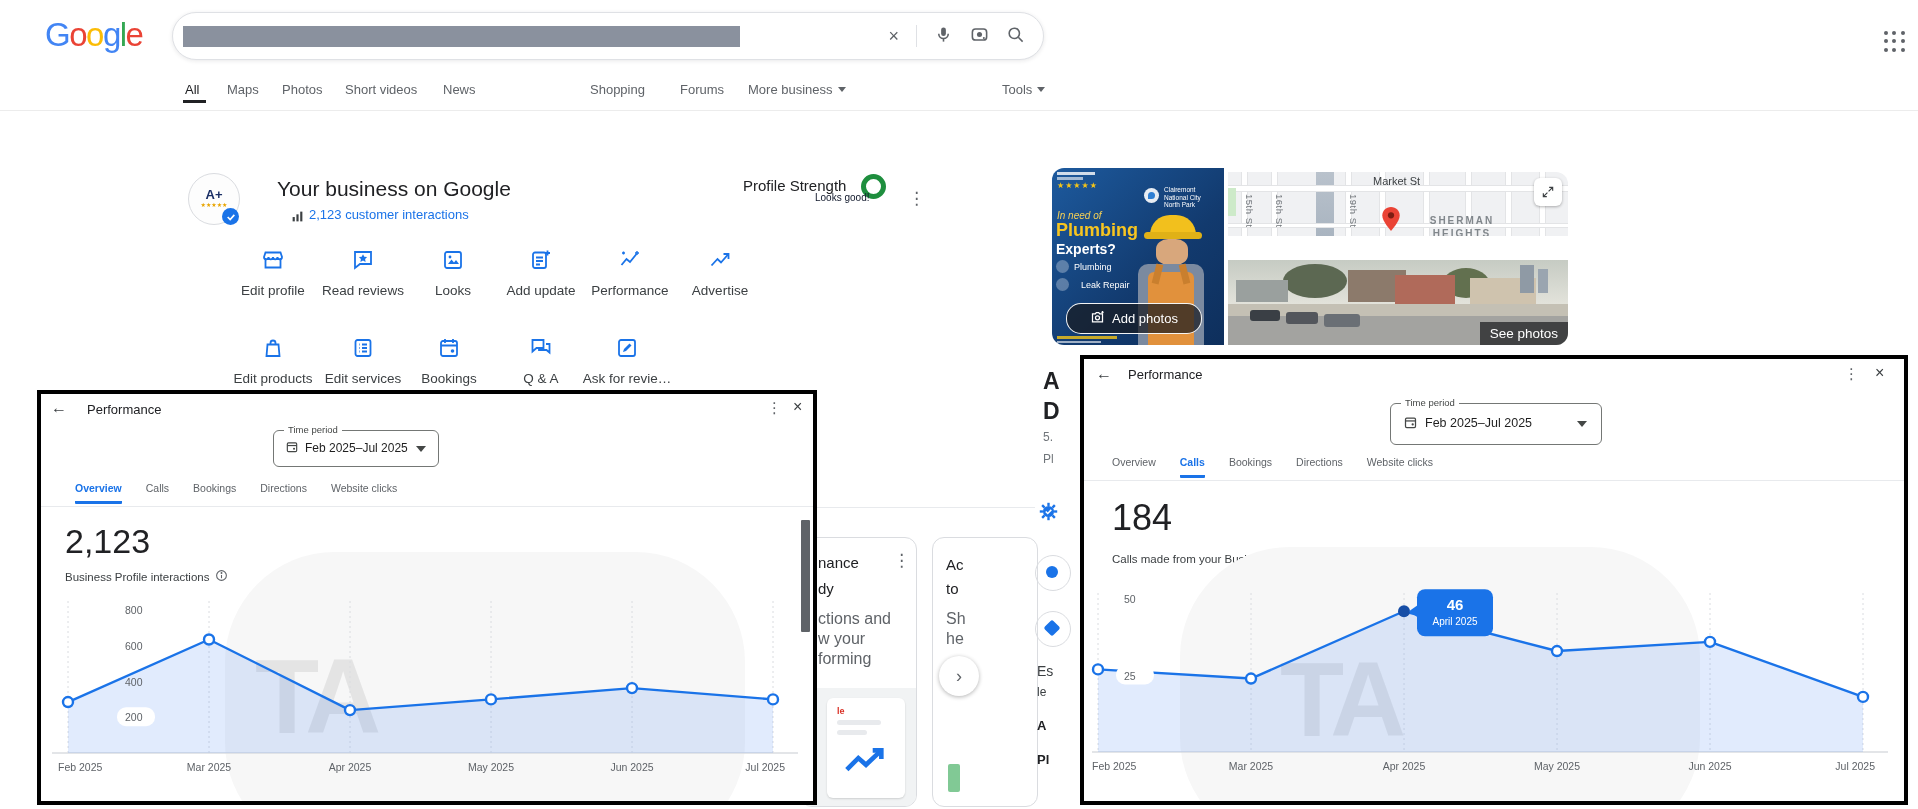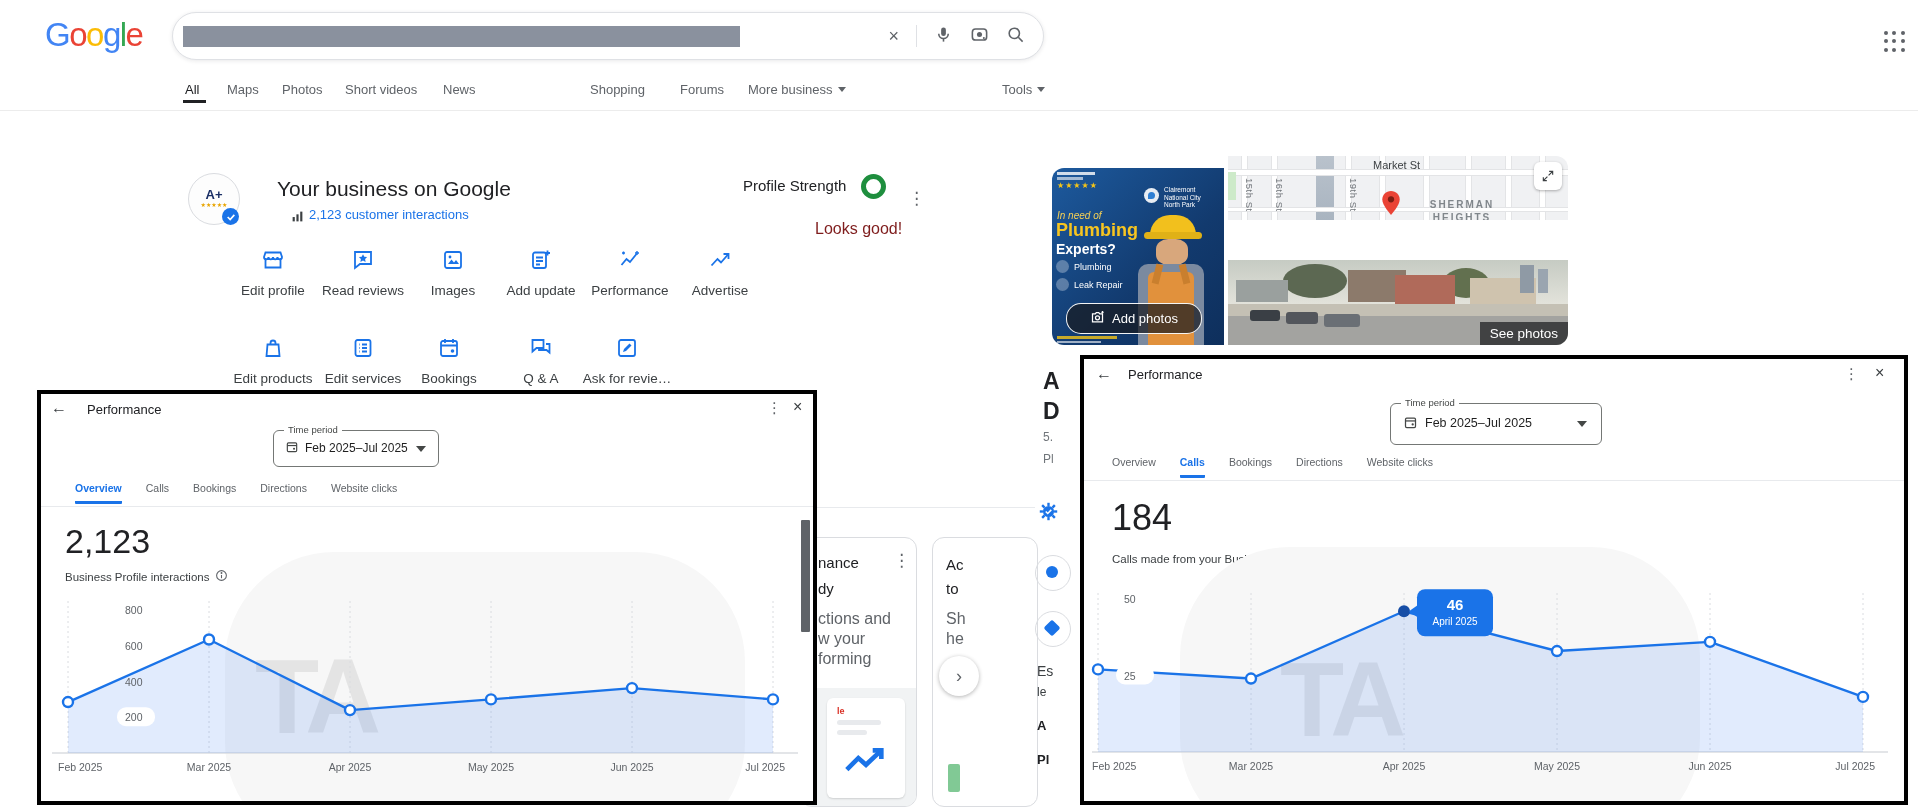--- a/index.html
+++ b/index.html
@@ -25,21 +25,21 @@
   .avatar .stars5{font-size:6px;color:#e8a400;letter-spacing:0;line-height:6px}
   .vbadge{position:absolute;left:222px;top:208px;width:17px;height:17px;border-radius:50%;background:#1a73e8;display:flex;align-items:center;justify-content:center}
   .bigtitle{font-size:21px;color:#202124}
   .bluelink{font-size:13px;color:#1a73e8;cursor:pointer}
   .ring{position:absolute;left:861px;top:174px;width:15px;height:15px;border:5px solid #1e8e3e;border-radius:50%}
   .kebab{color:#5f6368;font-size:17px;cursor:pointer;line-height:14px}
   .action{position:absolute;width:96px;text-align:center;cursor:pointer}
   .action .lbl{margin-top:7px;font-size:13.5px;color:#3c4043}
   
   .adcard{position:absolute;left:1052px;top:168px;width:172px;height:177px;border-radius:12px 0 0 12px;overflow:hidden;background:linear-gradient(135deg,#1d5a9e,#123a6e 60%,#0e2f5c)}
-  .mapcard{position:absolute;left:1228px;top:156px;width:340px;height:64px;border-radius:0 12px 0 0;overflow:hidden;background:#f0f1f3}
+  .mapcard{position:absolute;left:1228px;top:172px;width:340px;height:64px;border-radius:0 12px 0 0;overflow:hidden;background:#f0f1f3}
   .street{position:absolute;left:1228px;top:260px;width:340px;height:85px;border-radius:0 0 12px 0;overflow:hidden;background:linear-gradient(#c6cbc3,#e4e4dc 55%,#d6d5cd)}
   .road-v{position:absolute;top:0;bottom:0;width:5px;background:#fff;box-shadow:0 0 0 1px #e3e4e6}
   .road-h{position:absolute;left:0;right:0;height:5px;background:#fff;box-shadow:0 0 0 1px #e3e4e6}
   .maplbl{position:absolute;font-size:9.5px;color:#70757a}
   .vlbl{writing-mode:vertical-rl;letter-spacing:.5px}
   .mapbtn{position:absolute;width:28px;height:28px;background:#fff;border-radius:6px;box-shadow:0 1px 3px rgba(0,0,0,.3);display:flex;align-items:center;justify-content:center;cursor:pointer}
   .addphotos{position:absolute;left:14px;top:135px;width:134px;height:29px;border:1.5px solid rgba(255,255,255,.95);border-radius:15px;background:rgba(25,28,33,.72);color:#fff;font-size:13px;display:flex;align-items:center;justify-content:center;gap:7px;cursor:pointer}
   .seeoutside{position:absolute;right:0;bottom:0;padding:4px 10px;background:rgba(32,33,36,.75);color:#fff;font-size:13.5px;cursor:pointer}
   
   .bgcard{position:absolute;top:537px;height:268px;background:#fff;border:1px solid #dadce0;border-radius:12px;overflow:hidden;z-index:2}
@@ -138,21 +138,21 @@
     <svg width="13" height="13" viewBox="0 0 24 24">
         <rect x="3" y="13" width="4" height="8" fill="#3c4043"></rect>
         <rect x="10" y="8" width="4" height="13" fill="#3c4043"></rect>
         <rect x="17" y="3" width="4" height="18" fill="#3c4043"></rect>
       </svg>
   </span>
   <div class="abs bluelink" style="left:309px;top:207px">2,123 customer interactions</div>
 
   <div class="abs" style="left:743px;top:177px;font-size:15px;color:#202124">Profile Strength</div>
   <div class="ring"></div>
-  <div class="abs" style="left:815px;top:220px;font-size:16px;color:#7f1d1d">Looks good!</div>
+  <div class="abs" style="left:815px;top:192px;font-size:10px;color:#0f172a">Looks good!</div>
   <div class="abs kebab" style="left:908px;top:192px">⋮</div>
 
   <div class="action" style="left:225px;top:248px">
     <span><svg width="24" height="24" viewBox="0 0 24 24" fill="none" stroke="#1a73e8" stroke-width="1.8">
           <path d="M4.5 10v9.5h15V10"></path>
           <path d="M3 9l1.5-4.5h15L21 9c0 1.3-1 2.3-2.25 2.3S16.5 10.3 16.5 9c0 1.3-1 2.3-2.25 2.3S12 10.3 12 9c0 1.3-1 2.3-2.25 2.3S7.5 10.3 7.5 9c0 1.3-1 2.3-2.25 2.3S3 10.3 3 9z"></path>
         </svg></span>
     <div class="lbl">Edit profile</div>
   </div>
   <div class="action" style="left:315px;top:248px">
@@ -161,21 +161,21 @@
           <path d="M12 6.2l1.3 2.6 2.8.3-2 2 .5 2.8-2.6-1.4-2.6 1.4.5-2.8-2-2 2.8-.3z" fill="#1a73e8" stroke="none"></path>
         </svg></span>
     <div class="lbl">Read reviews</div>
   </div>
   <div class="action" style="left:405px;top:248px">
     <span><svg width="24" height="24" viewBox="0 0 24 24" fill="none" stroke="#1a73e8" stroke-width="1.8">
           <rect x="4" y="4" width="16" height="16" rx="2"></rect>
           <path d="M7 16l3.5-4.5 2.5 3 2-2.5 3 4z" fill="#1a73e8" stroke="none"></path>
           <circle cx="9" cy="9" r="1.4" fill="#1a73e8" stroke="none"></circle>
         </svg></span>
-    <div class="lbl">Images</div>
+    <div class="lbl">Looks</div>
   </div>
   <div class="action" style="left:493px;top:248px">
     <span><svg width="24" height="24" viewBox="0 0 24 24" fill="none" stroke="#1a73e8" stroke-width="1.8">
           <rect x="4" y="4.5" width="13" height="15.5" rx="2"></rect>
           <path d="M7 9.5h7M7 13h7M7 16.5h4"></path>
           <path d="M18.5 2.5v5M16 5h5"></path>
         </svg></span>
     <div class="lbl">Add update</div>
   </div>
   <div class="action" style="left:582px;top:248px">
@@ -251,21 +251,21 @@
     <div class="abs" style="left:102px;top:96px;width:7px;height:20px;background:#c97f2e;transform:rotate(14deg)"></div>
     <div class="abs" style="left:129px;top:96px;width:7px;height:20px;background:#c97f2e;transform:rotate(-14deg)"></div>
 
     <div class="abs" style="left:5px;top:42px;color:#f7d154;font-size:10px;font-style:italic">In need of</div>
     <div class="abs" style="left:4px;top:52px;color:#f7c520;font-size:18px;font-weight:800">Plumbing</div>
     <div class="abs" style="left:4px;top:73px;color:#fff;font-size:14px;font-weight:700">Experts?</div>
     <div class="abs" style="left:4px;top:92px;display:flex;align-items:center;gap:5px">
       <span style="width:13px;height:13px;border-radius:50%;background:rgba(255,255,255,.3);display:inline-block"></span>
       <span style="color:#fff;font-size:9px">Plumbing</span>
     </div>
-    <div class="abs" style="left:4px;top:110px;display:flex;align-items:center;gap:5px">
+    <div class="abs" style="left:4px;top:110px;display:flex;align-items:center;gap:12px">
       <span style="width:13px;height:13px;border-radius:50%;background:rgba(255,255,255,.3);display:inline-block"></span>
       <span style="color:#fff;font-size:9px">Leak Repair</span>
     </div>
     <div class="abs" style="left:5px;bottom:6px;width:60px;height:3px;background:rgba(245,197,24,.8)"></div>
     <div class="abs" style="left:5px;bottom:2px;width:44px;height:2px;background:rgba(255,255,255,.6)"></div>
     <div class="addphotos">
       <span><svg width="15" height="15" viewBox="0 0 24 24" fill="none" stroke="#fff" stroke-width="2">
             <path d="M8.5 6l1.5-2h4l1.5 2H20v13H4V6h4.5z"></path>
             <circle cx="12" cy="12.5" r="3.2"></circle>
             <path d="M20 1.5v4M18 3.5h4" stroke-width="1.8"></path>

